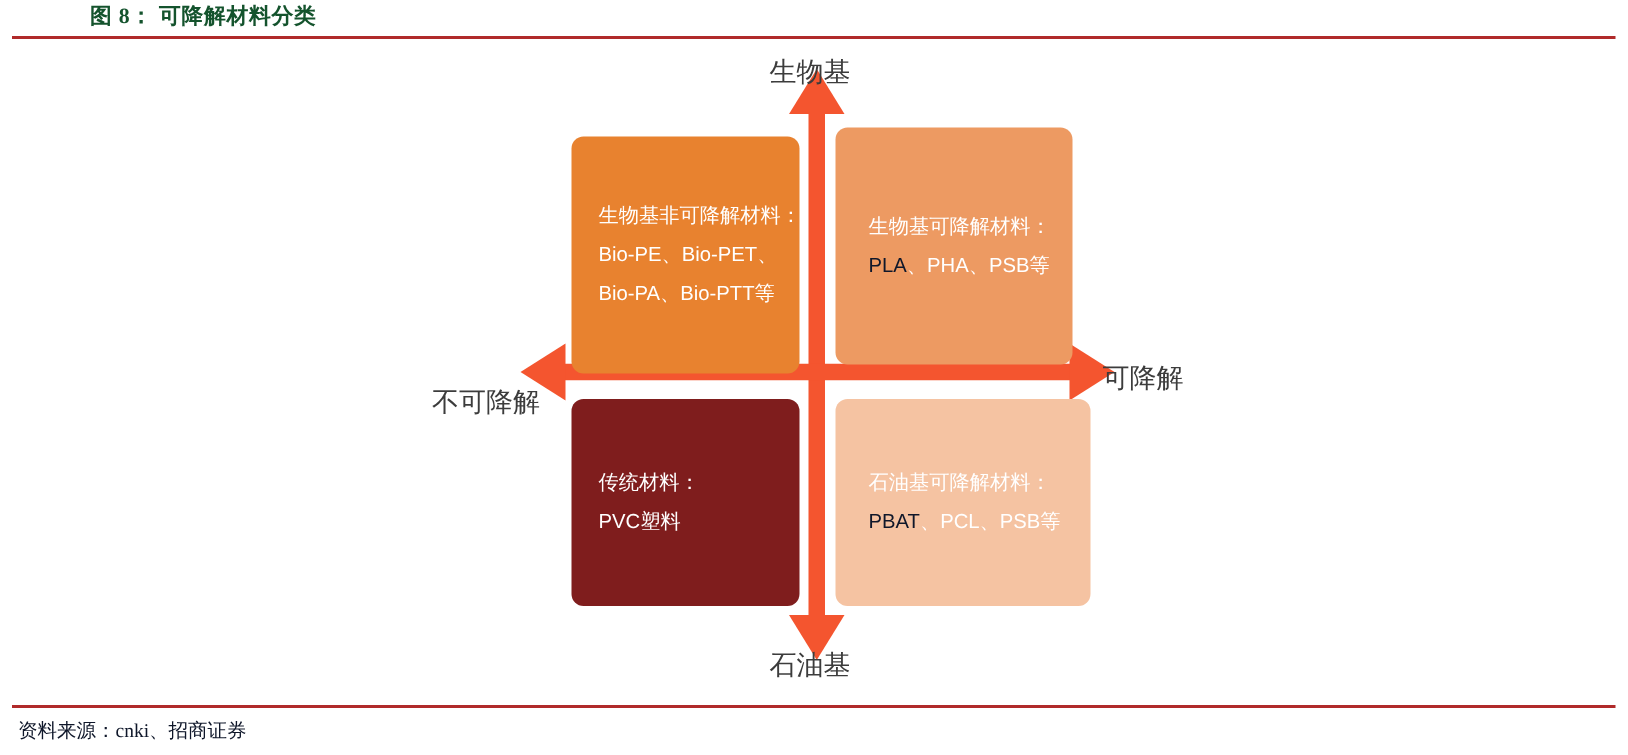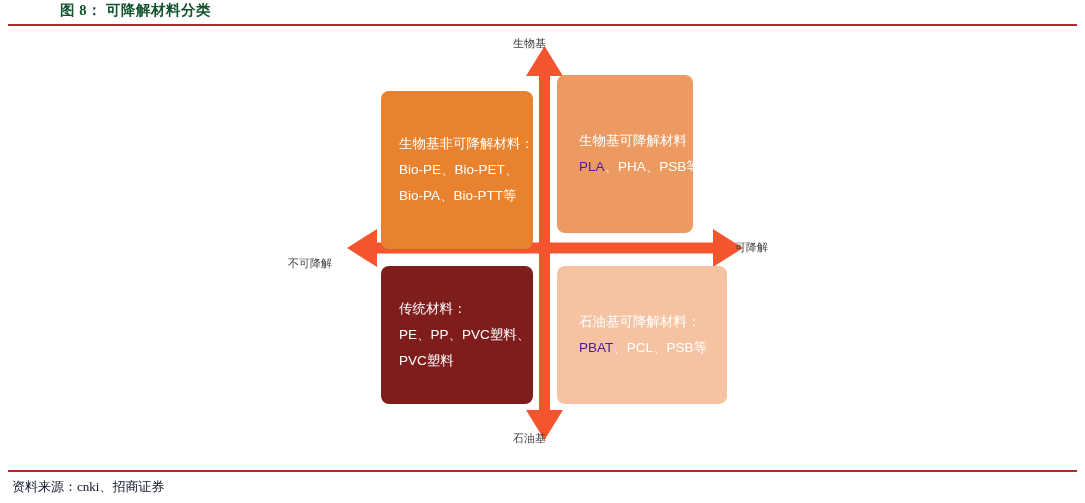--- a/index.html
+++ b/index.html
@@ -91,36 +91,36 @@
     justify-content: center;
   }
   .quadrant-text {
     color: #ffffff;
     font-size: 13.5px;
     line-height: 26px;
     padding: 0 22px;
     white-space: nowrap;
   }
   .hl {
-    color: #4c1d95;
+    color: #0f172a;
   }
 
   #box-top-left {
     left: 381px;
     top: 63px;
     width: 152px;
     height: 158px;
     background: #E8822F;
   }
   #box-top-left .quadrant-text { padding-left: 18px; }
 
   #box-top-right {
     left: 557px;
-    top: 47px;
-    width: 136px;
+    top: 57px;
+    width: 158px;
     height: 158px;
     background: #ED9A62;
   }
 
   #box-bottom-left {
     left: 381px;
     top: 238px;
     width: 152px;
     height: 138px;
     background: #7f1d1d;
@@ -131,21 +131,21 @@
     left: 557px;
     top: 238px;
     width: 170px;
     height: 138px;
     background: #F5C3A2;
   }
 
   
   .axis-label {
     position: absolute;
-    font-size: 11px;
+    font-size: 18px;
     color: #3c3c3c;
     white-space: nowrap;
   }
   #axis-label-top    { left: 513px; top: 8px; }
   #axis-label-bottom { left: 513px; top: 403px; }
   #axis-label-left   { left: 288px; top: 212px; margin-top: 16px; }
   #axis-label-right  { left: 735px; top: 212px; }
 </style>
 </head>
 <body>
@@ -178,21 +178,20 @@
     <div class="quadrant-text">Bio-PA、Bio-PTT等</div>
   </div>
 
   <div class="quadrant-box" id="box-top-right">
     <div class="quadrant-text">生物基可降解材料：</div>
     <div class="quadrant-text"><span class="hl">PLA</span><span>、PHA、PSB等</span></div>
   </div>
 
   <div class="quadrant-box" id="box-bottom-left">
     <div class="quadrant-text">传统材料：</div>
-    <div class="quadrant-text">PE、PP、PVC塑料、</div>
     <div class="quadrant-text">PVC塑料</div>
   </div>
 
   <div class="quadrant-box" id="box-bottom-right">
     <div class="quadrant-text">石油基可降解材料：</div>
     <div class="quadrant-text"><span class="hl">PBAT</span><span>、PCL、PSB等</span></div>
   </div>
 
   <div class="axis-label" id="axis-label-top">生物基</div>
   <div class="axis-label" id="axis-label-bottom">石油基</div>

